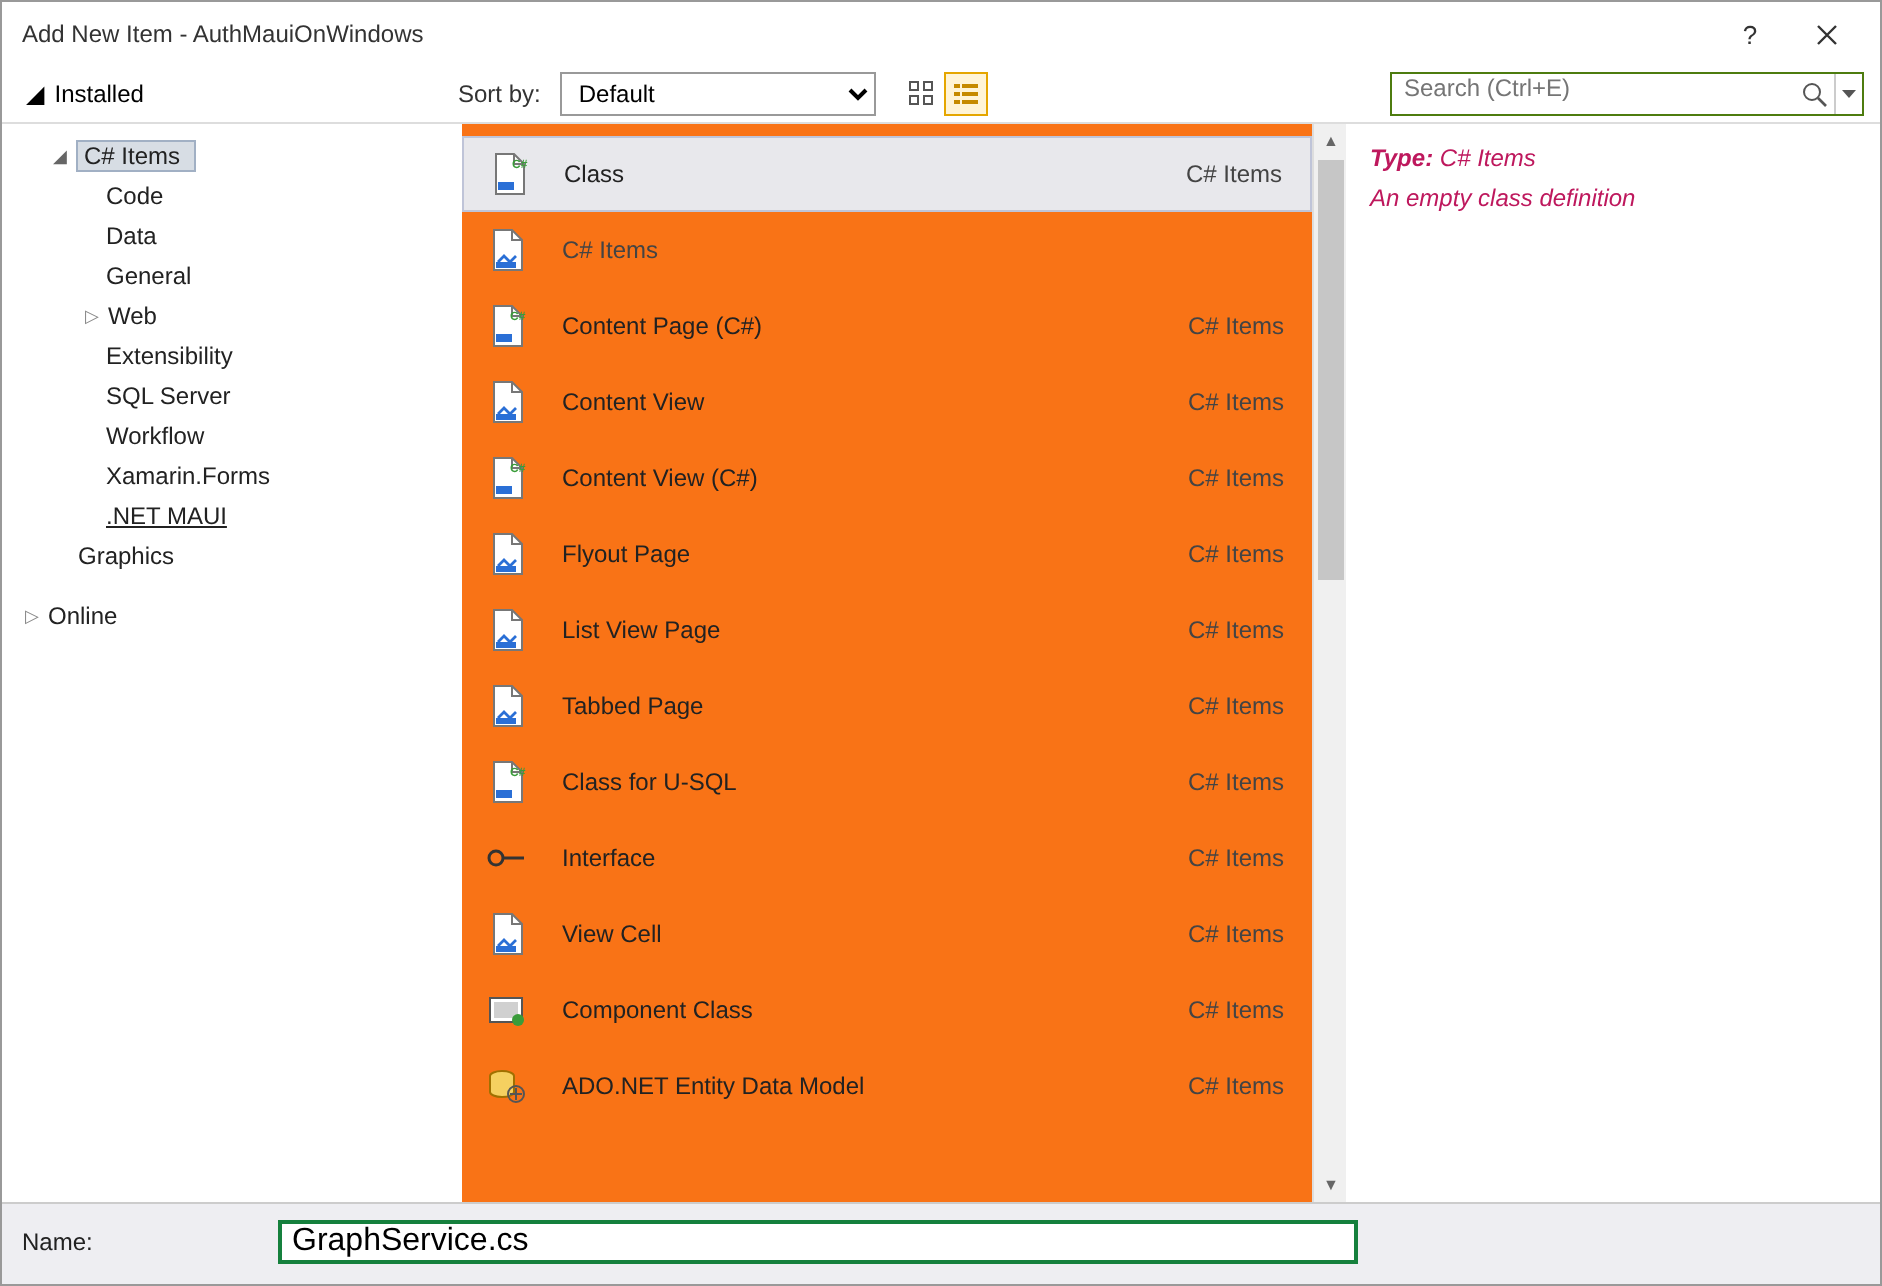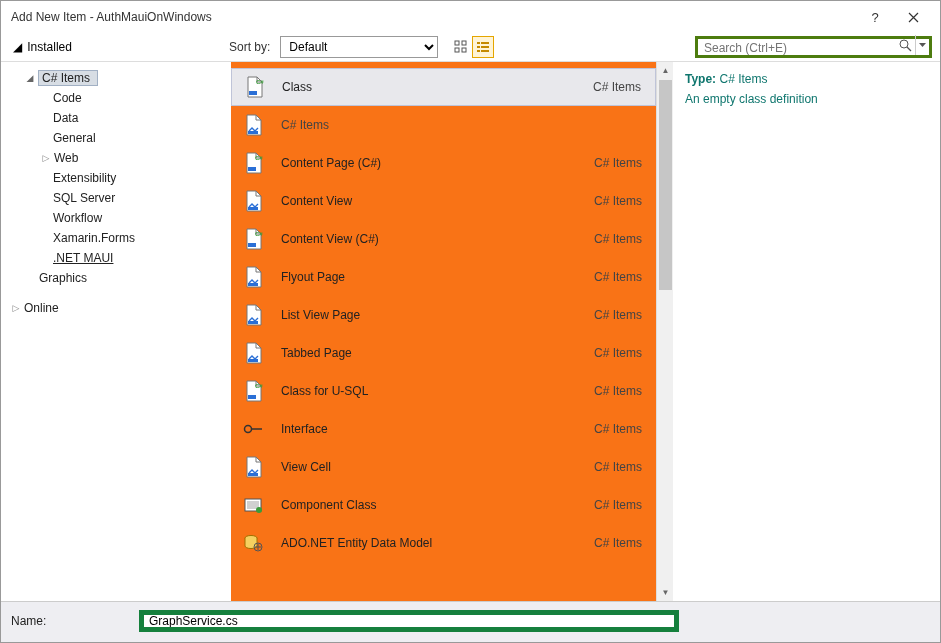--- a/index.html
+++ b/index.html
@@ -7,48 +7,48 @@
   .titlebar { height: 32px; display: flex; align-items: center; padding: 0 8px 0 10px; font-size: 12px; color: #333; }
   .titlebar .title { flex: 1; }
   .titlebar .winbtn { width: 38px; height: 28px; display: flex; align-items: center; justify-content: center; color: #333; font-size: 13px; }
   .toprow { display: flex; height: 28px; align-items: center; padding: 0 8px; gap: 6px; }
   .toprow .tree-head { width: 214px; display: flex; align-items: center; gap: 5px; font-size: 12px; padding-left: 4px; }
   .toprow .sortlbl { font-size: 12px; color: #333; margin-left: 0; margin-right: 4px; }
   .toprow select.sort { width: 158px; height: 22px; font-size: 12px; border: 1px solid #999; background: #fff; padding-left: 4px; }
   .toprow .viewbtns { display: flex; gap: 0; margin-left: 6px; }
   .toprow .viewbtn { width: 22px; height: 22px; border: 1px solid transparent; display: flex; align-items: center; justify-content: center; }
   .toprow .viewbtn.active { border: 1px solid #e5a600; background: #fff4d6; }
-  .searchwrap { margin-left: auto; width: 237px; height: 22px; border: 3px solid #4d7c0f; display: flex; align-items: flex-end; }
+  .searchwrap { margin-left: auto; width: 237px; height: 22px; border: 1px solid #4d7c0f; display: flex; align-items: flex-start; }
   .searchwrap input { flex: 1; border: none; outline: none; font-size: 12px; padding: 0 6px; color: #666; }
   .searchwrap .sbtn { width: 20px; height: 20px; display: flex; align-items: center; justify-content: center; border-left: none; }
   .searchwrap .sdrop { width: 14px; height: 20px; border-left: 1px solid #ccc; display: flex; align-items: center; justify-content: center; }
   .main { flex: 1; display: flex; overflow: hidden; border-top: 1px solid #ddd; }
   .tree { width: 230px; padding: 6px 0 6px 6px; font-size: 12px; color: #222; overflow: auto; }
   .tree .node { display: flex; align-items: center; height: 20px; padding-left: 4px; gap: 3px; white-space: nowrap; }
   .tree .sel { background: #d7dde4; border: 1px solid #a1b0c4; padding-left: 3px; width: 60px;}
   .tree .arrow { width: 10px; display: inline-block; color: #666; font-size: 9px; text-align: center; }
   .listwrap { width: 442px; display: flex; border-left: 0; border-right: 0; }
   .list { flex: 1; padding: 6px 0 6px 0; overflow: hidden; background: #f97316; }
   .row { height: 38px; display: flex; align-items: center; padding: 0 14px 0 8px; font-size: 12px; color: #222; gap: 14px; }
   .row.selected { background: #e8e8ec; border: 1px solid #bfc4d8; }
   .row .ico { width: 28px; height: 28px; display: flex; align-items: center; justify-content: center; }
   .row .label { flex: 1; }
   .row .cat { color: #444; font-size: 12px; }
   .scroll { width: 17px; background: #f0f0f0; border-left: 1px solid #ddd; position: relative; }
   .scroll .thumb { position: absolute; top: 18px; left: 2px; width: 13px; height: 210px; background: #c6c6c6; }
   .scroll .arr { position: absolute; left: 0; width: 17px; height: 17px; display: flex; align-items: center; justify-content: center; font-size: 8px; color: #666; }
   .scroll .arrt { top: 0; }
   .scroll .arrb { bottom: 0; }
-  .detail { flex: 1; padding: 10px 12px; font-size: 12px; color: #0f766e; }
+  .detail { flex: 1; padding: 10px 12px; font-size: 12px; color: #be185d; font-style: italic; }
   .detail .tline { margin-bottom: 6px; }
   .detail .tline b { font-weight: 600; }
   .footer { border-top: 1px solid #ccc; background: #eeeef2; padding: 8px 10px 10px 10px; }
   .frow { display: flex; align-items: center; gap: 20px; }
   .frow .flabel { width: 108px; font-size: 12px; color: #222; }
-  .frow input { width: 540px; height: 22px; border: 5px solid #15803d; padding: 0 5px; font-size: 12px; }
+  .frow input { width: 540px; height: 22px; border: 2px solid #15803d; padding: 0 5px; font-size: 16px; }
   .btnrow { display: flex; justify-content: flex-end; gap: 6px; margin-top: 10px; }
   .btn { width: 75px; height: 24px; border: 1px solid #999; background: #eeeef2; font-size: 12px; display: flex; align-items: center; justify-content: center; }
   svg { display: block; }
 </style>
 </head>
 <body>
 
 <div class="titlebar">
   <span class="title">Add New Item - AuthMauiOnWindows</span>
   <div class="winbtn">?</div>

